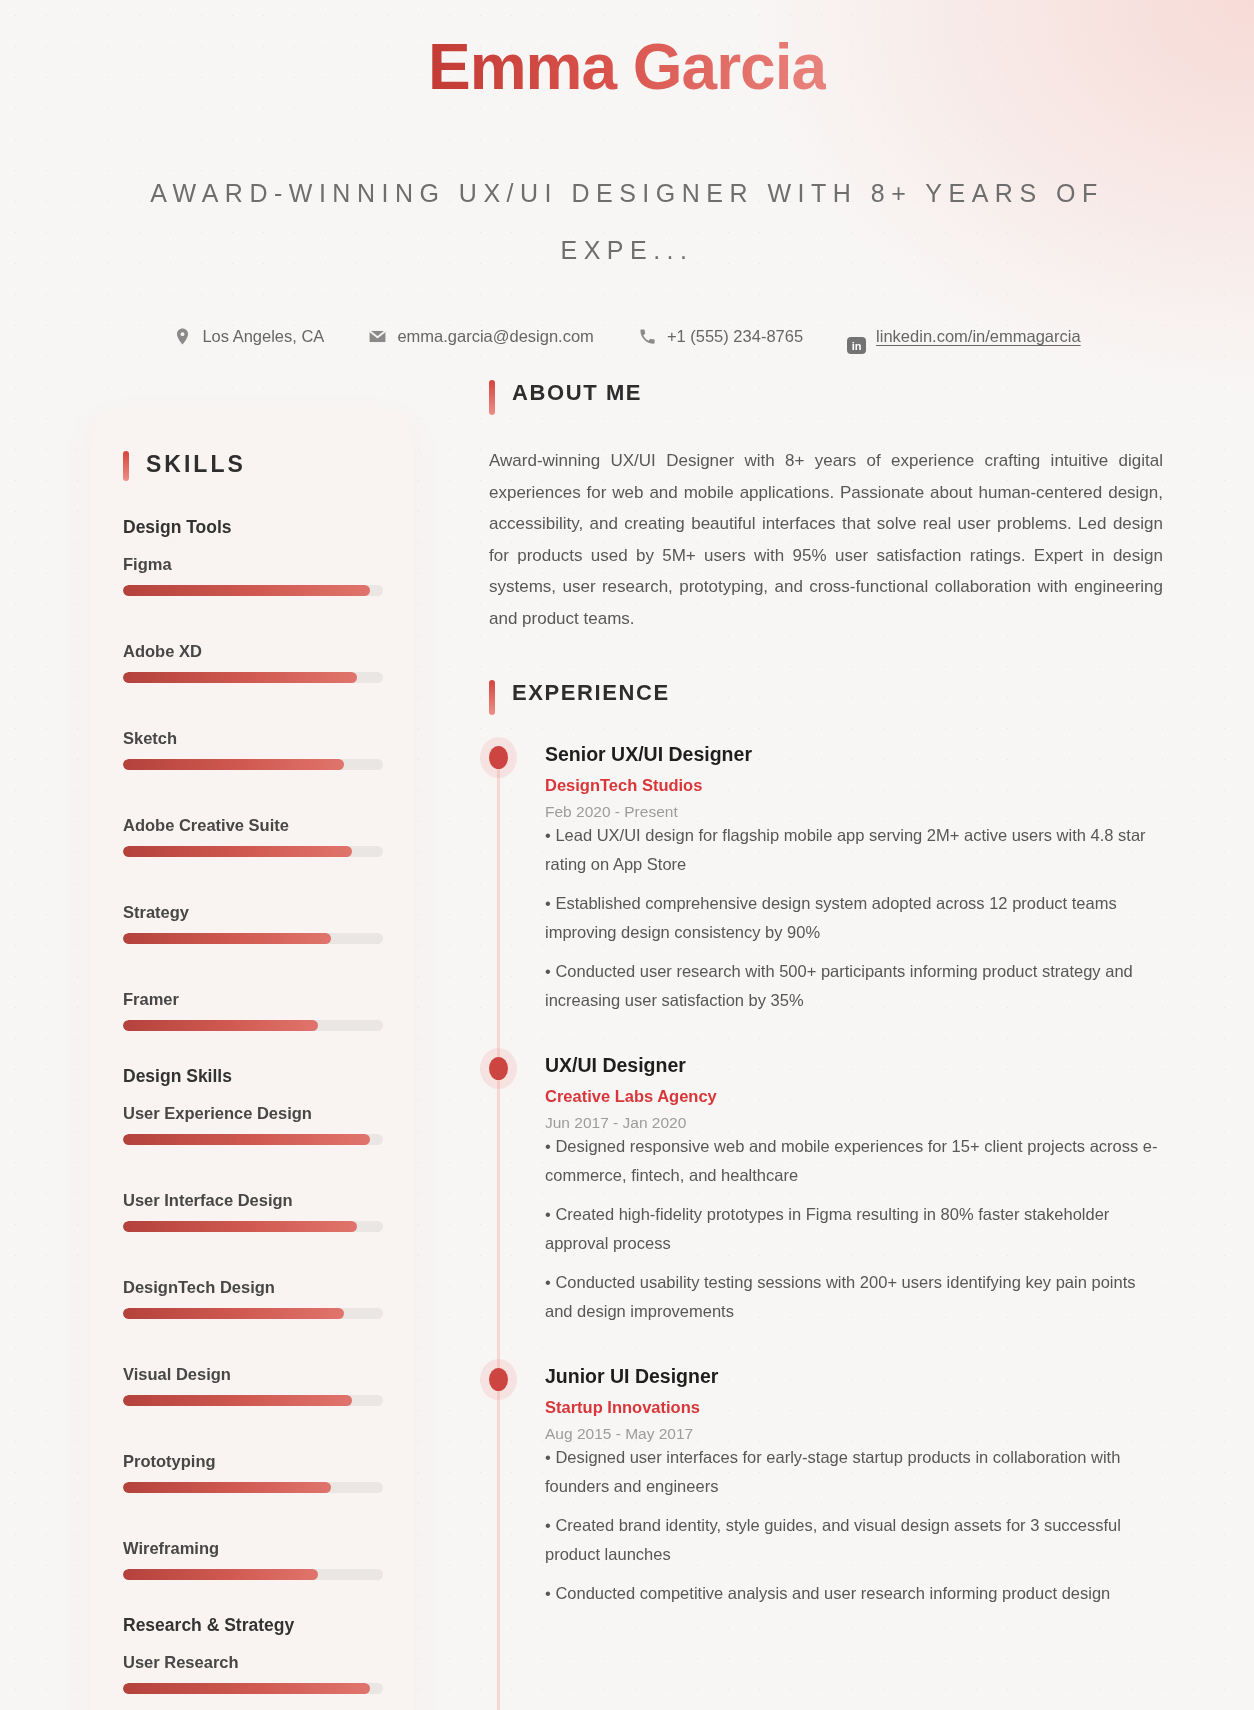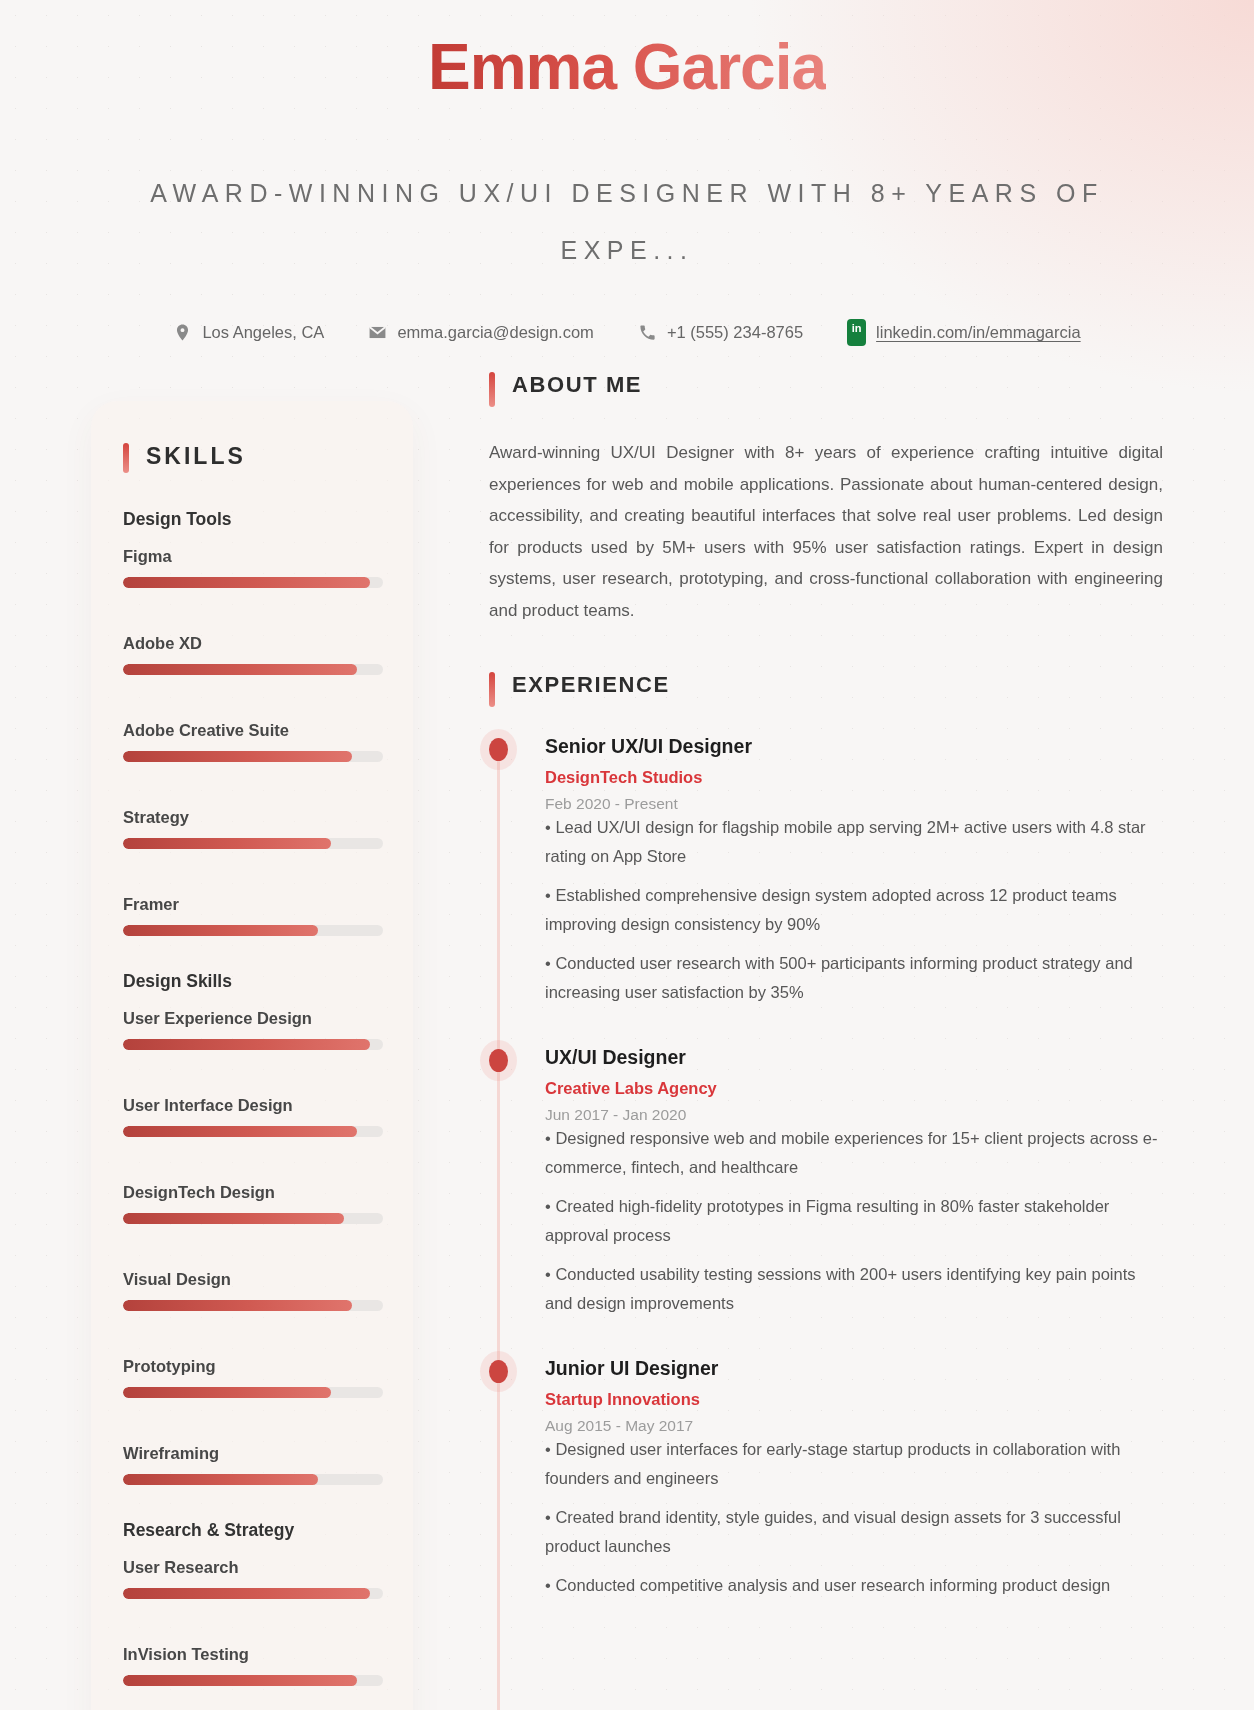--- a/index.html
+++ b/index.html
@@ -31,22 +31,22 @@
   }
   .contact-row{
     margin-top:40px;
     display:flex; justify-content:center; align-items:center; gap:44px;
     font-size:16.5px; color:#666;
   }
   .contact-item{ display:flex; align-items:center; gap:10px; }
   .contact-item svg{ display:block; }
   .licon{ width:19px; height:19px; fill:#8a8a8a; }
   .li-badge{
-    width:19px; height:27px; border-radius:4px; background:#15803d;
-    color:#fff; font-size:11px; font-weight:700; line-height:19px; text-align:center;
+    width:19px; height:17px; border-radius:4px; background:#737373;
+    color:#fff; font-size:11px; font-weight:700; line-height:19px; text-align:center;margin-top:18px;
   }
   .contact-link{ color:#666; text-decoration:underline; text-underline-offset:3px; }
 
   
   .columns{ display:flex; gap:76px; margin-top:26px; align-items:flex-start; }
 
   
   .sidebar{
     width:322px; flex:0 0 322px; margin-top:29px;
     background:rgba(250,242,239,0.62);
@@ -161,20 +161,26 @@
                 <div class="bar-fill" style="width: 95%;"></div>
               </div>
             </div>
             <div class="skill">
               <div class="skill-name">Adobe XD</div>
               <div class="bar-track">
                 <div class="bar-fill" style="width: 90%;"></div>
               </div>
             </div>
             <div class="skill">
+              <div class="skill-name">Sketch</div>
+              <div class="bar-track">
+                <div class="bar-fill" style="width: 85%;"></div>
+              </div>
+            </div>
+            <div class="skill">
               <div class="skill-name">Adobe Creative Suite</div>
               <div class="bar-track">
                 <div class="bar-fill" style="width: 88%;"></div>
               </div>
             </div>
             <div class="skill">
               <div class="skill-name">Strategy</div>
               <div class="bar-track">
                 <div class="bar-fill" style="width: 80%;"></div>
               </div>

